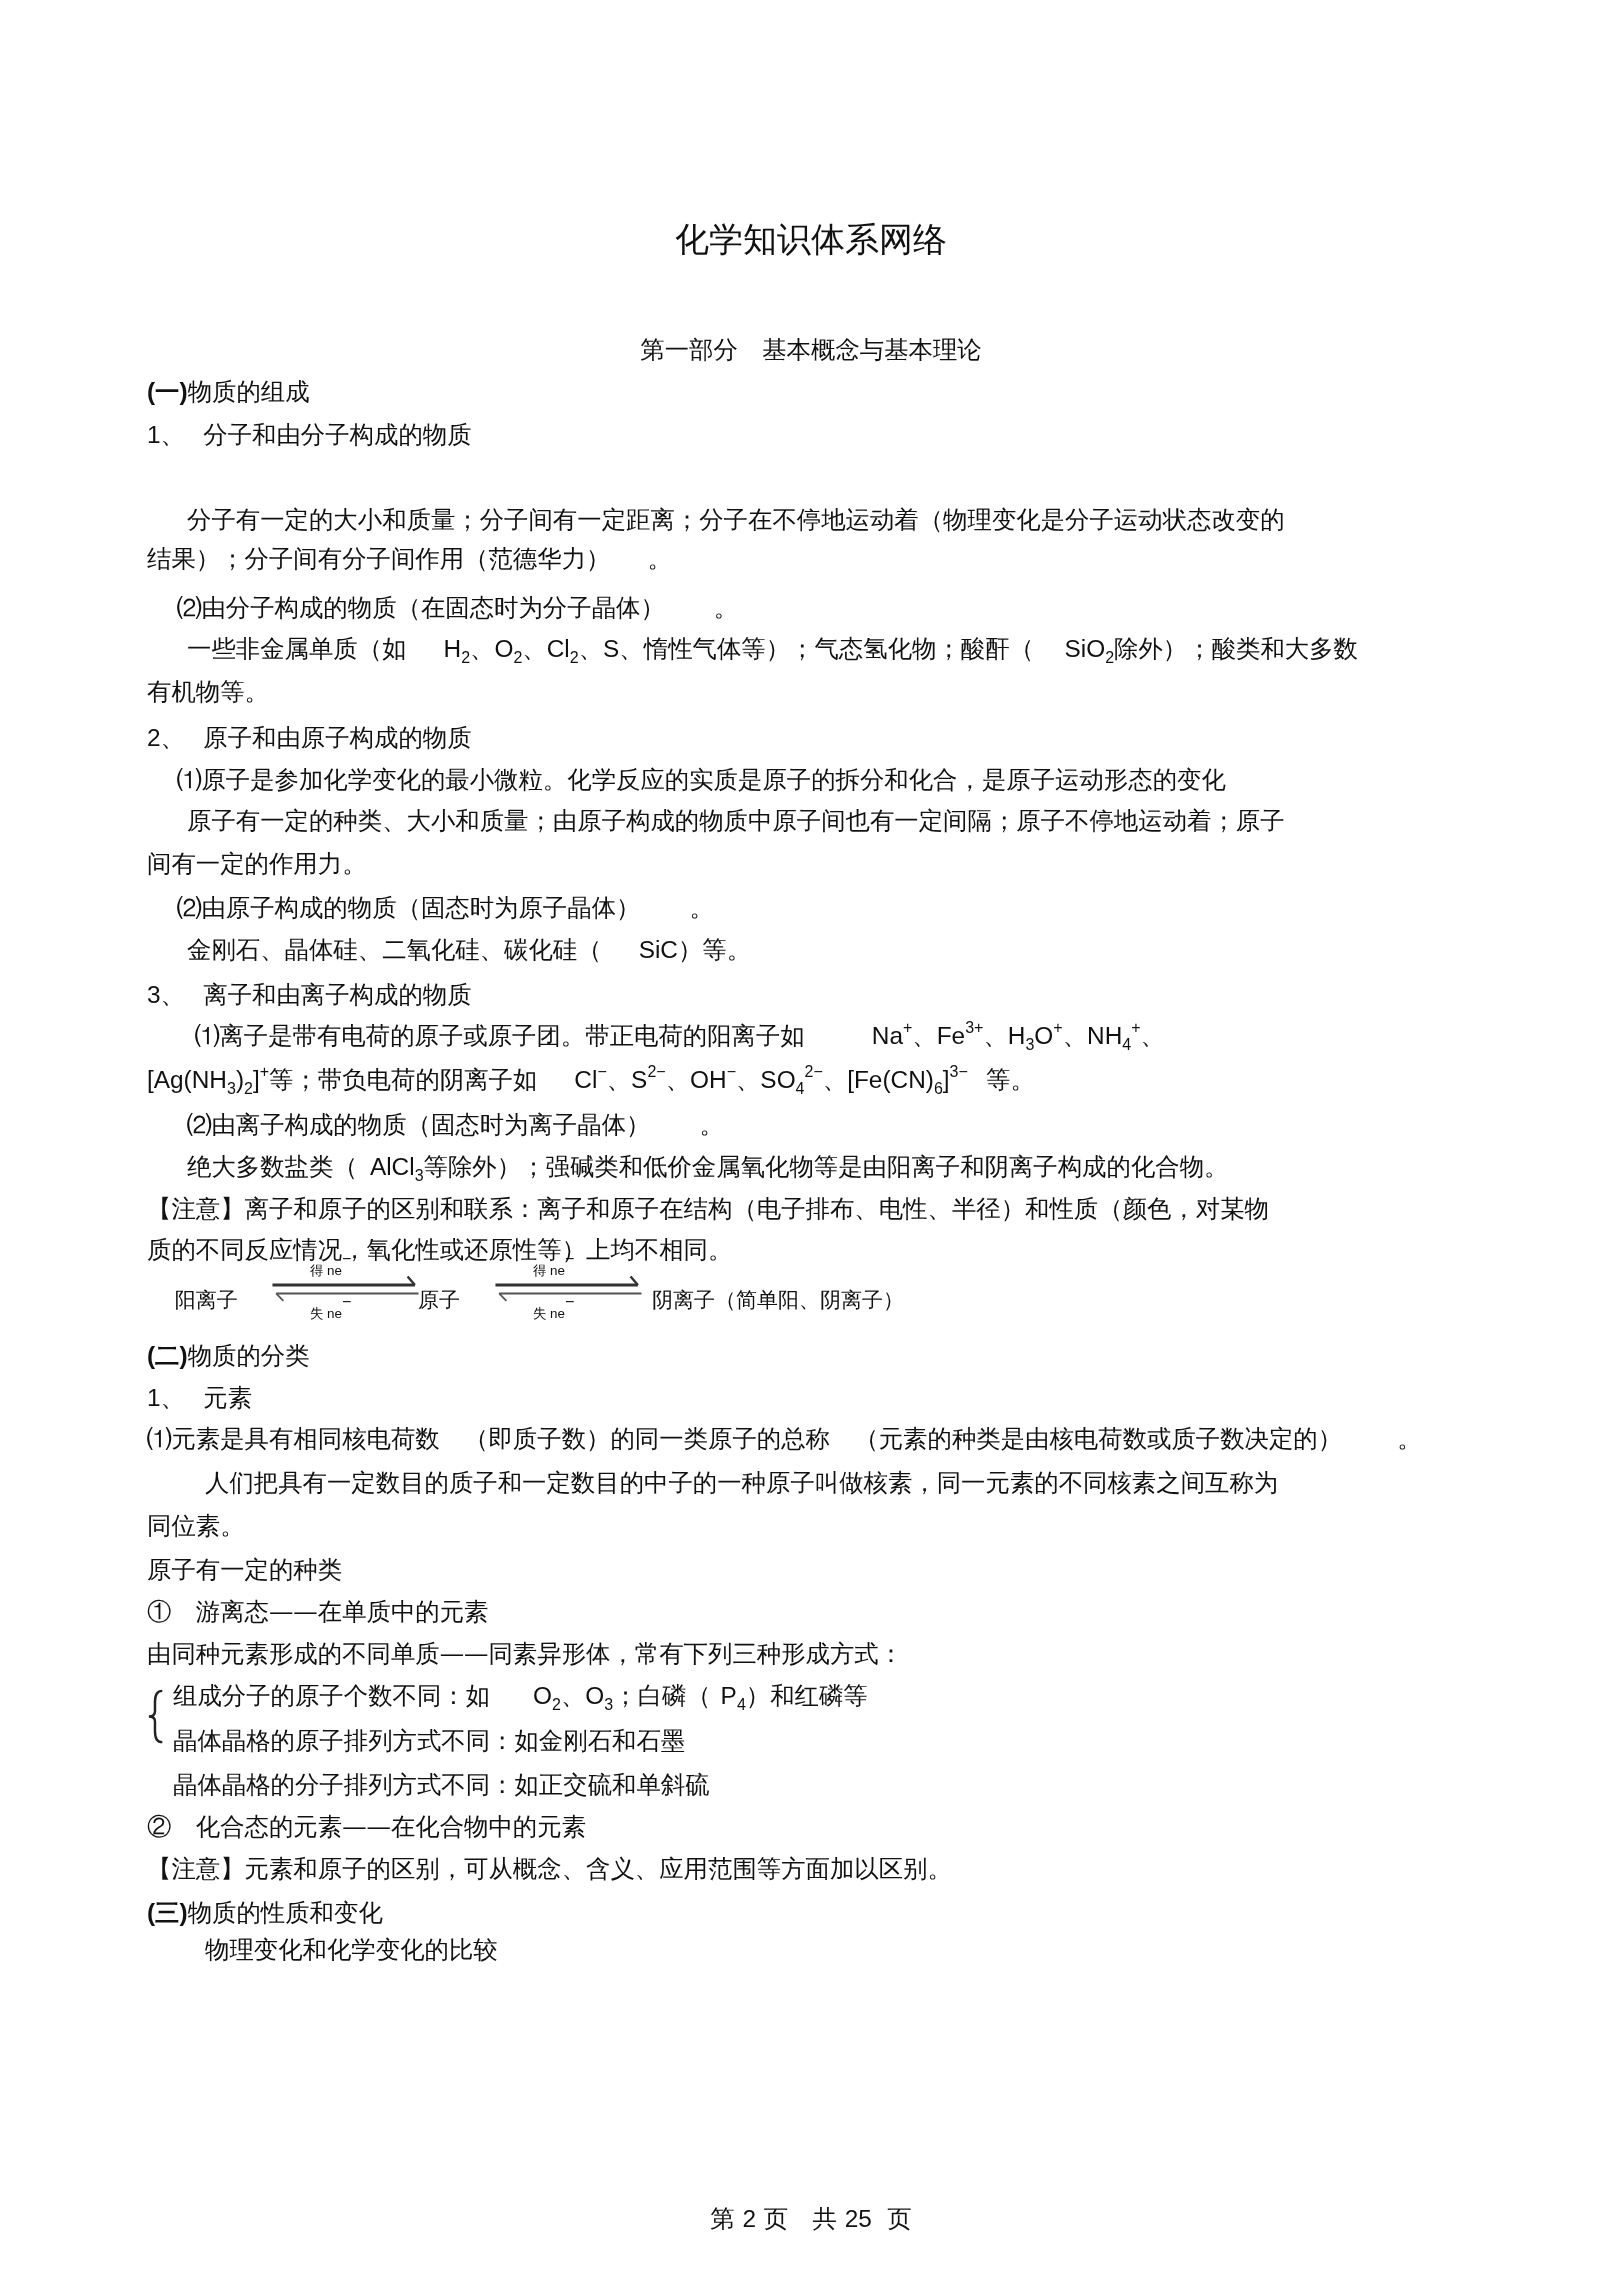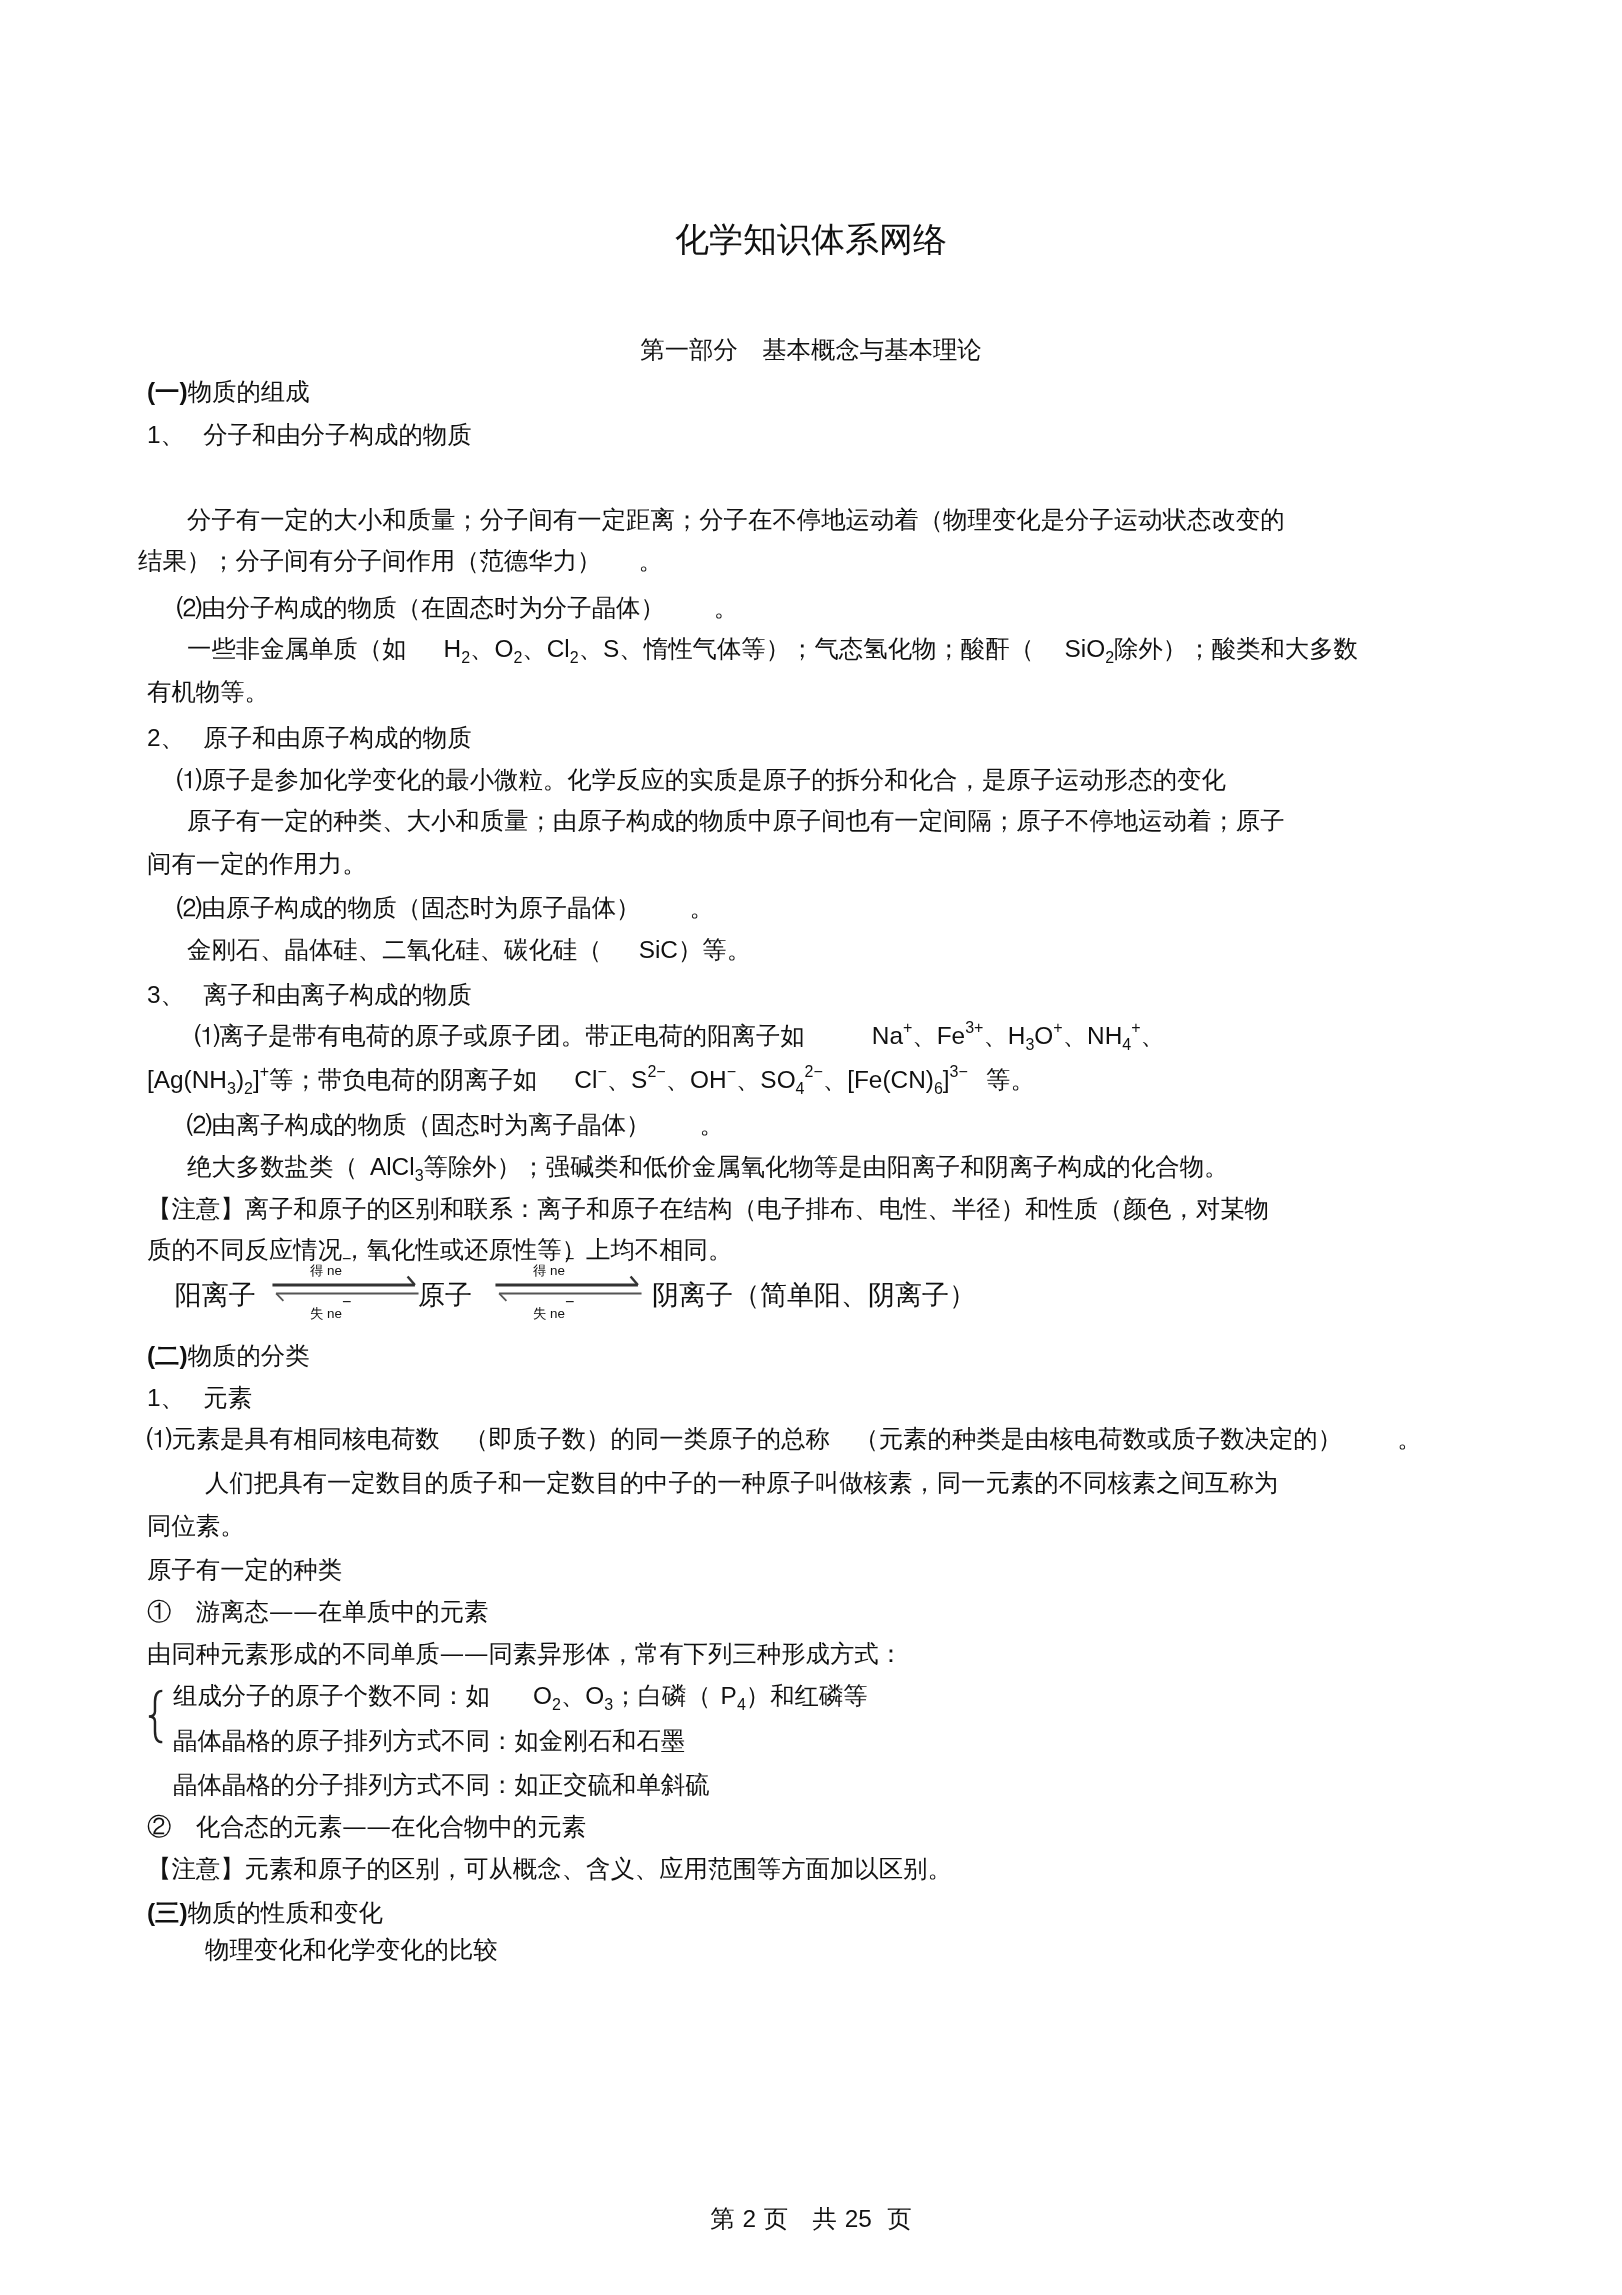--- a/index.html
+++ b/index.html
@@ -15,21 +15,21 @@
   .title { position: absolute; left: 0; width: 1622px; text-align: center; top: 220px; font-size: 34px; line-height: 39px; }
   .subtitle { position: absolute; left: 0; width: 1622px; text-align: center; top: 335px; font-size: 24.4px; line-height: 29px; }
   .chem { font-family: "Liberation Sans", "DejaVu Sans", sans-serif; }
   sub, sup { font-size: 16px; line-height: 0; font-family: "Liberation Sans", "DejaVu Sans", sans-serif; }
   sup { vertical-align: 11px; }
   sub { vertical-align: -6.1px; }
   .gap { display: inline-block; }
 
   
   .diagram { position: absolute; left: 171px; top: 1257px; height: 67px; width: 855px; }
-  .diag-word { position: absolute; top: 23px; font-size: 27px; line-height: 29px; white-space: nowrap; }
+  .diag-word { position: absolute; top: 29px; font-size: 21px; line-height: 29px; white-space: nowrap; }
   .arrow-box { position: absolute; top: 0; width: 147px; height: 67px; }
   .arrow-box .lbl { position: absolute; left: 38px; font-size: 13.4px; line-height: 16px; white-space: nowrap; }
   .arrow-box .lbl.top { top: 2.4px; }
   .arrow-box .lbl.bot { top: 45px; }
   .arrow-box svg { position: absolute; left: 0; top: 17px; }
 
   
   .brace { position: absolute; left: 144px; top: 1687px; width: 24.4px; height: 59px; }
 
   
@@ -54,21 +54,21 @@
 
 <div class="page">
 
   <div class="title">化学知识体系网络</div>
   <div class="subtitle">第一部分　基本概念与基本理论</div>
 
   <div class="line" style="left:147px; top:377px;"><span class="sans bold">(一)</span><span>物质的组成</span></div>
 
   <div class="line" style="left:147px; top:420px;"><span class="sans">1、</span><span class="gap" style="width:18.3px"></span><span>分子和由分子构成的物质</span></div>
   <div class="line" style="left:187px; top:505px;">分子有一定的大小和质量；分子间有一定距离；分子在不停地运动着（物理变化是分子运动状态改变的</div>
-  <div class="line" style="left:138px; top:546px;"><span>结果）；分子间有分子间作用（范德华力）</span><span class="gap" style="width:37px"></span><span>。</span></div>
+  <div class="line" style="left:147px; top:546px;font-family:Liberation Mono, monospace;"><span>结果）；分子间有分子间作用（范德华力）</span><span class="gap" style="width:37px"></span><span>。</span></div>
   <div class="line" style="left:177px; top:593px;"><span>⑵由分子构成的物质（在固态时为分子晶体）</span><span class="gap" style="width:49px"></span><span>。</span></div>
   <div class="line" style="left:187px; top:634px;"><span>一些非金属单质（如</span><span class="gap" style="width:37px"></span><span class="chem">H</span><sub>2</sub><span>、</span><span class="chem">O</span><sub>2</sub><span>、</span><span class="chem">Cl</span><sub>2</sub><span>、</span><span class="chem">S</span><span>、惰性气体等）；气态氢化物；酸酐（</span><span class="gap" style="width:30.5px"></span><span class="chem">SiO</span><sub>2</sub><span>除外）；酸类和大多数</span></div>
   <div class="line" style="left:147px; top:677px;">有机物等。</div>
 
   <div class="line" style="left:147px; top:723px;"><span class="sans">2、</span><span class="gap" style="width:18.3px"></span><span>原子和由原子构成的物质</span></div>
   <div class="line" style="left:177px; top:765px;">⑴原子是参加化学变化的最小微粒。化学反应的实质是原子的拆分和化合，是原子运动形态的变化</div>
   <div class="line" style="left:187px; top:806px;">原子有一定的种类、大小和质量；由原子构成的物质中原子间也有一定间隔；原子不停地运动着；原子</div>
   <div class="line" style="left:147px; top:849px;">间有一定的作用力。</div>
   <div class="line" style="left:177px; top:893px;"><span>⑵由原子构成的物质（固态时为原子晶体）</span><span class="gap" style="width:49px"></span><span>。</span></div>
   <div class="line" style="left:187px; top:935px;"><span>金刚石、晶体硅、二氧化硅、碳化硅（</span><span class="gap" style="width:37px"></span><span class="chem">SiC</span><span>）等。</span></div>

